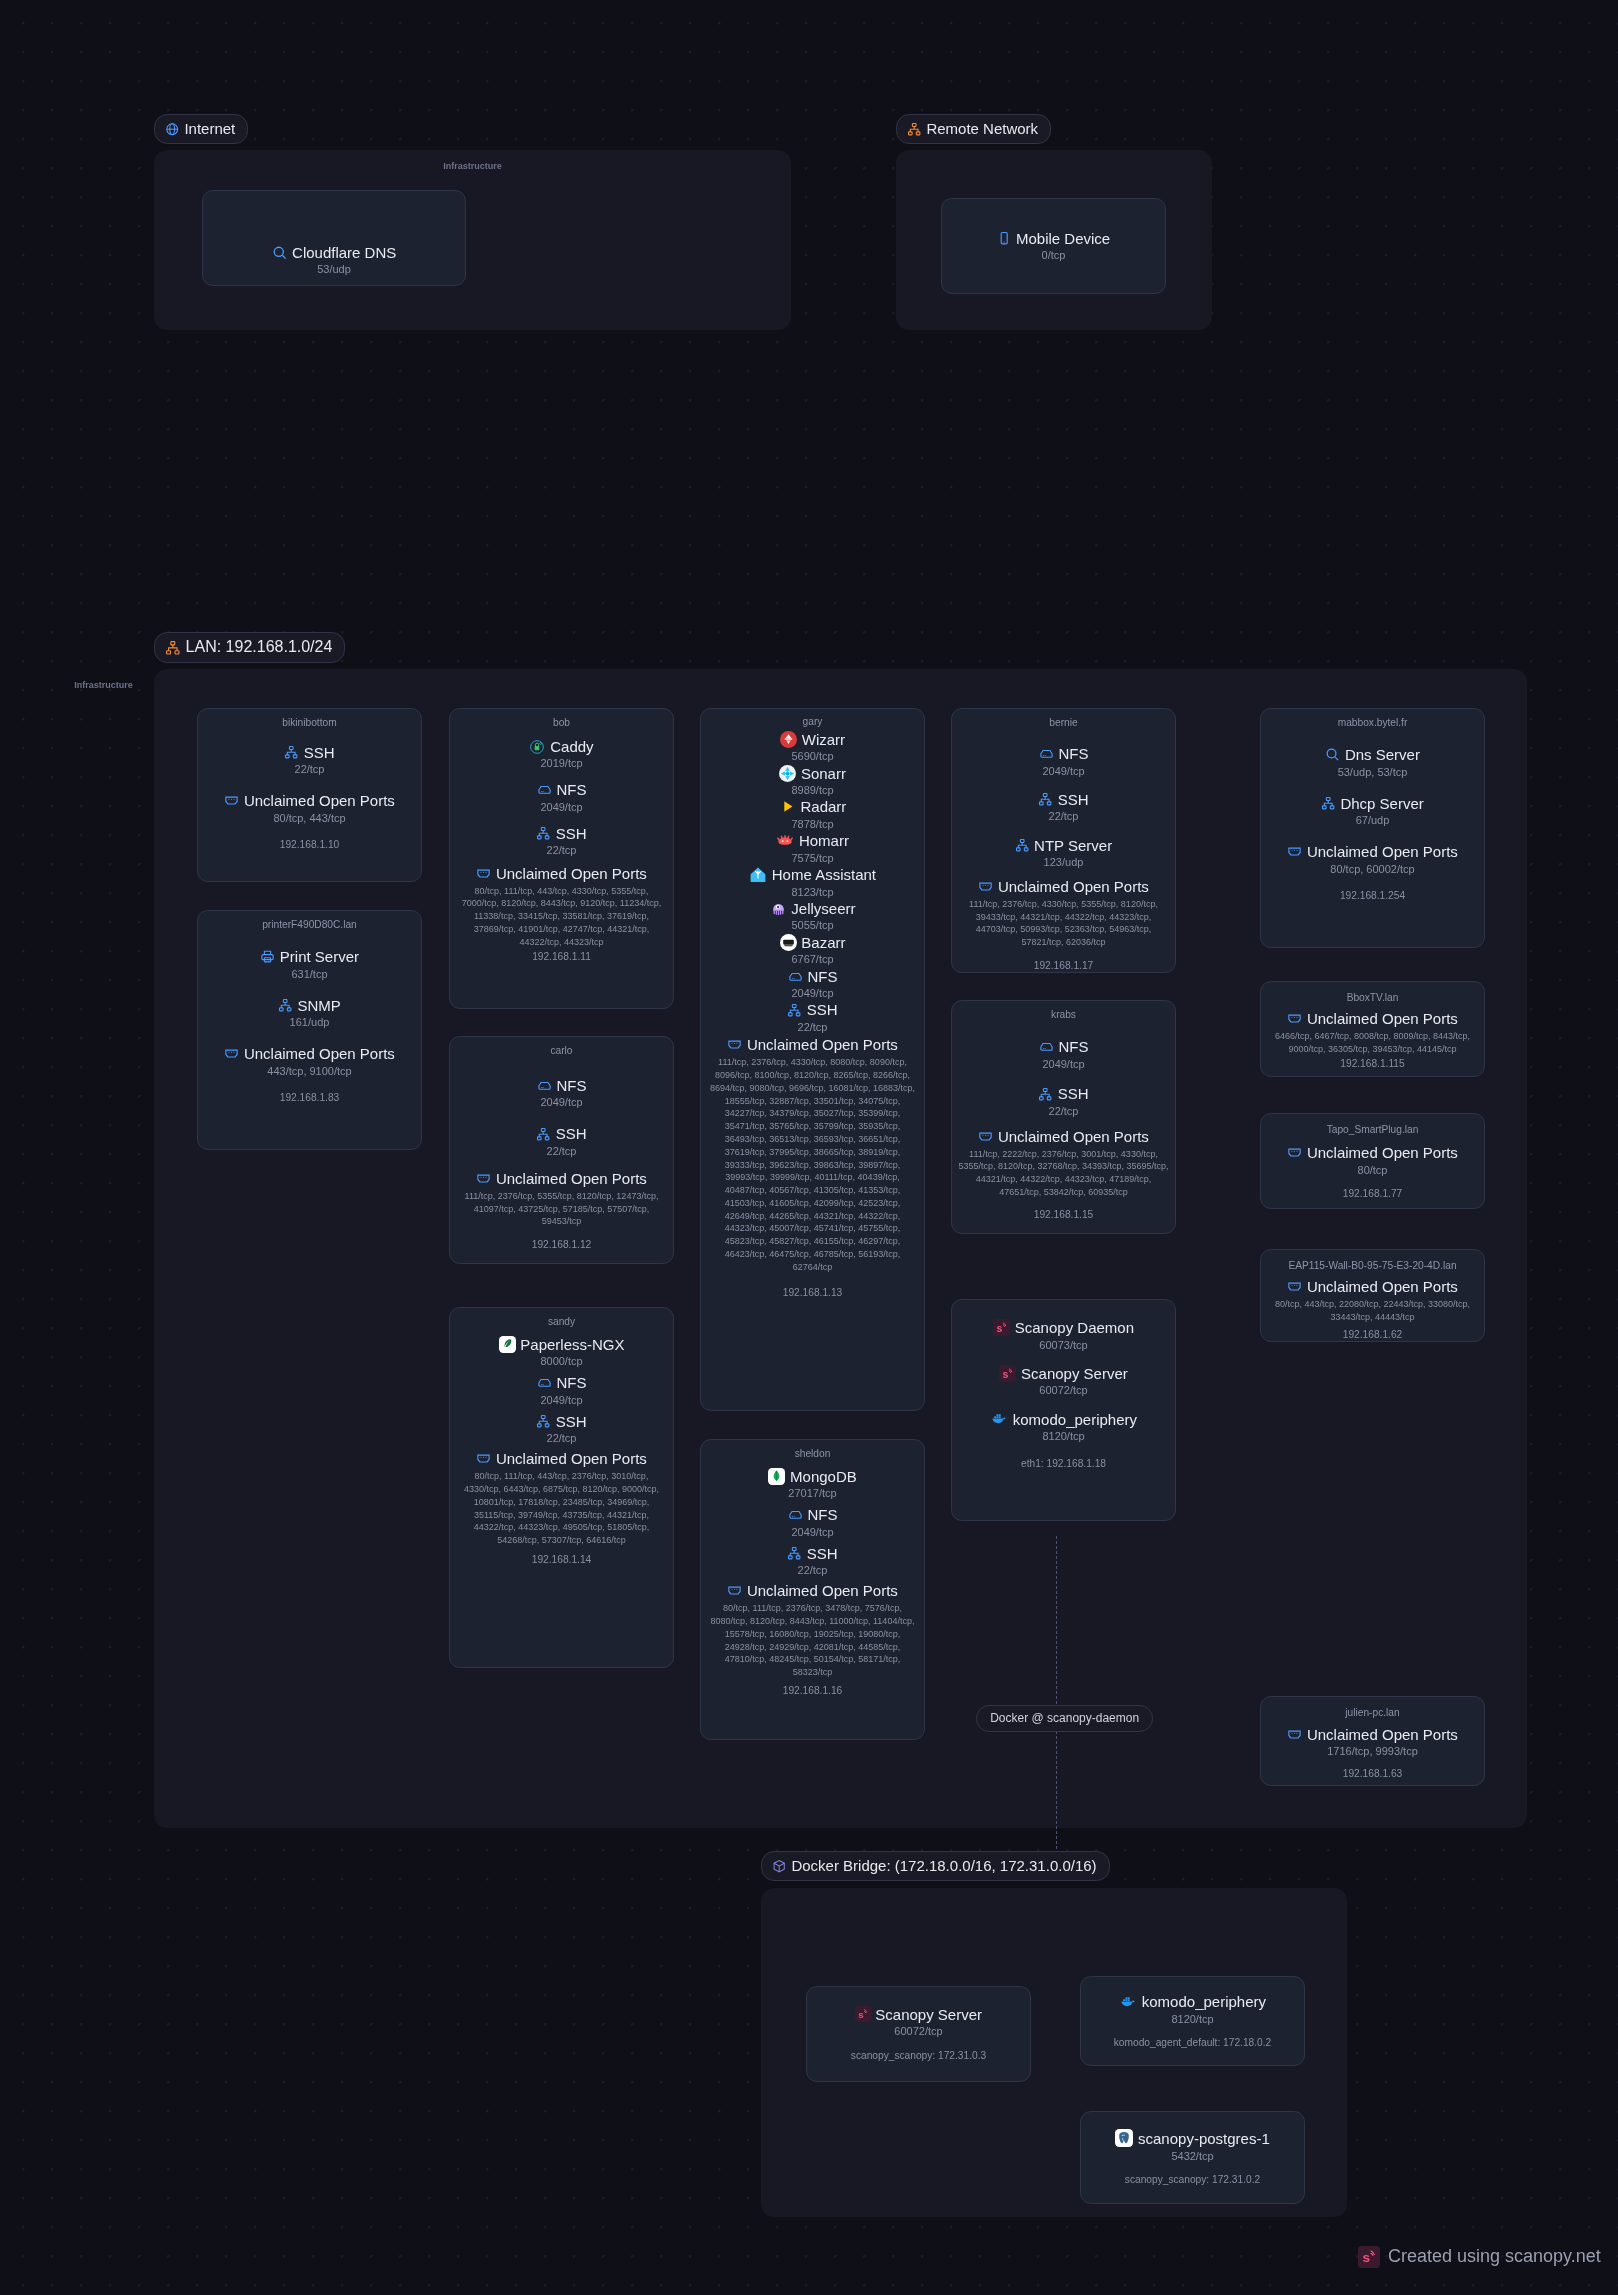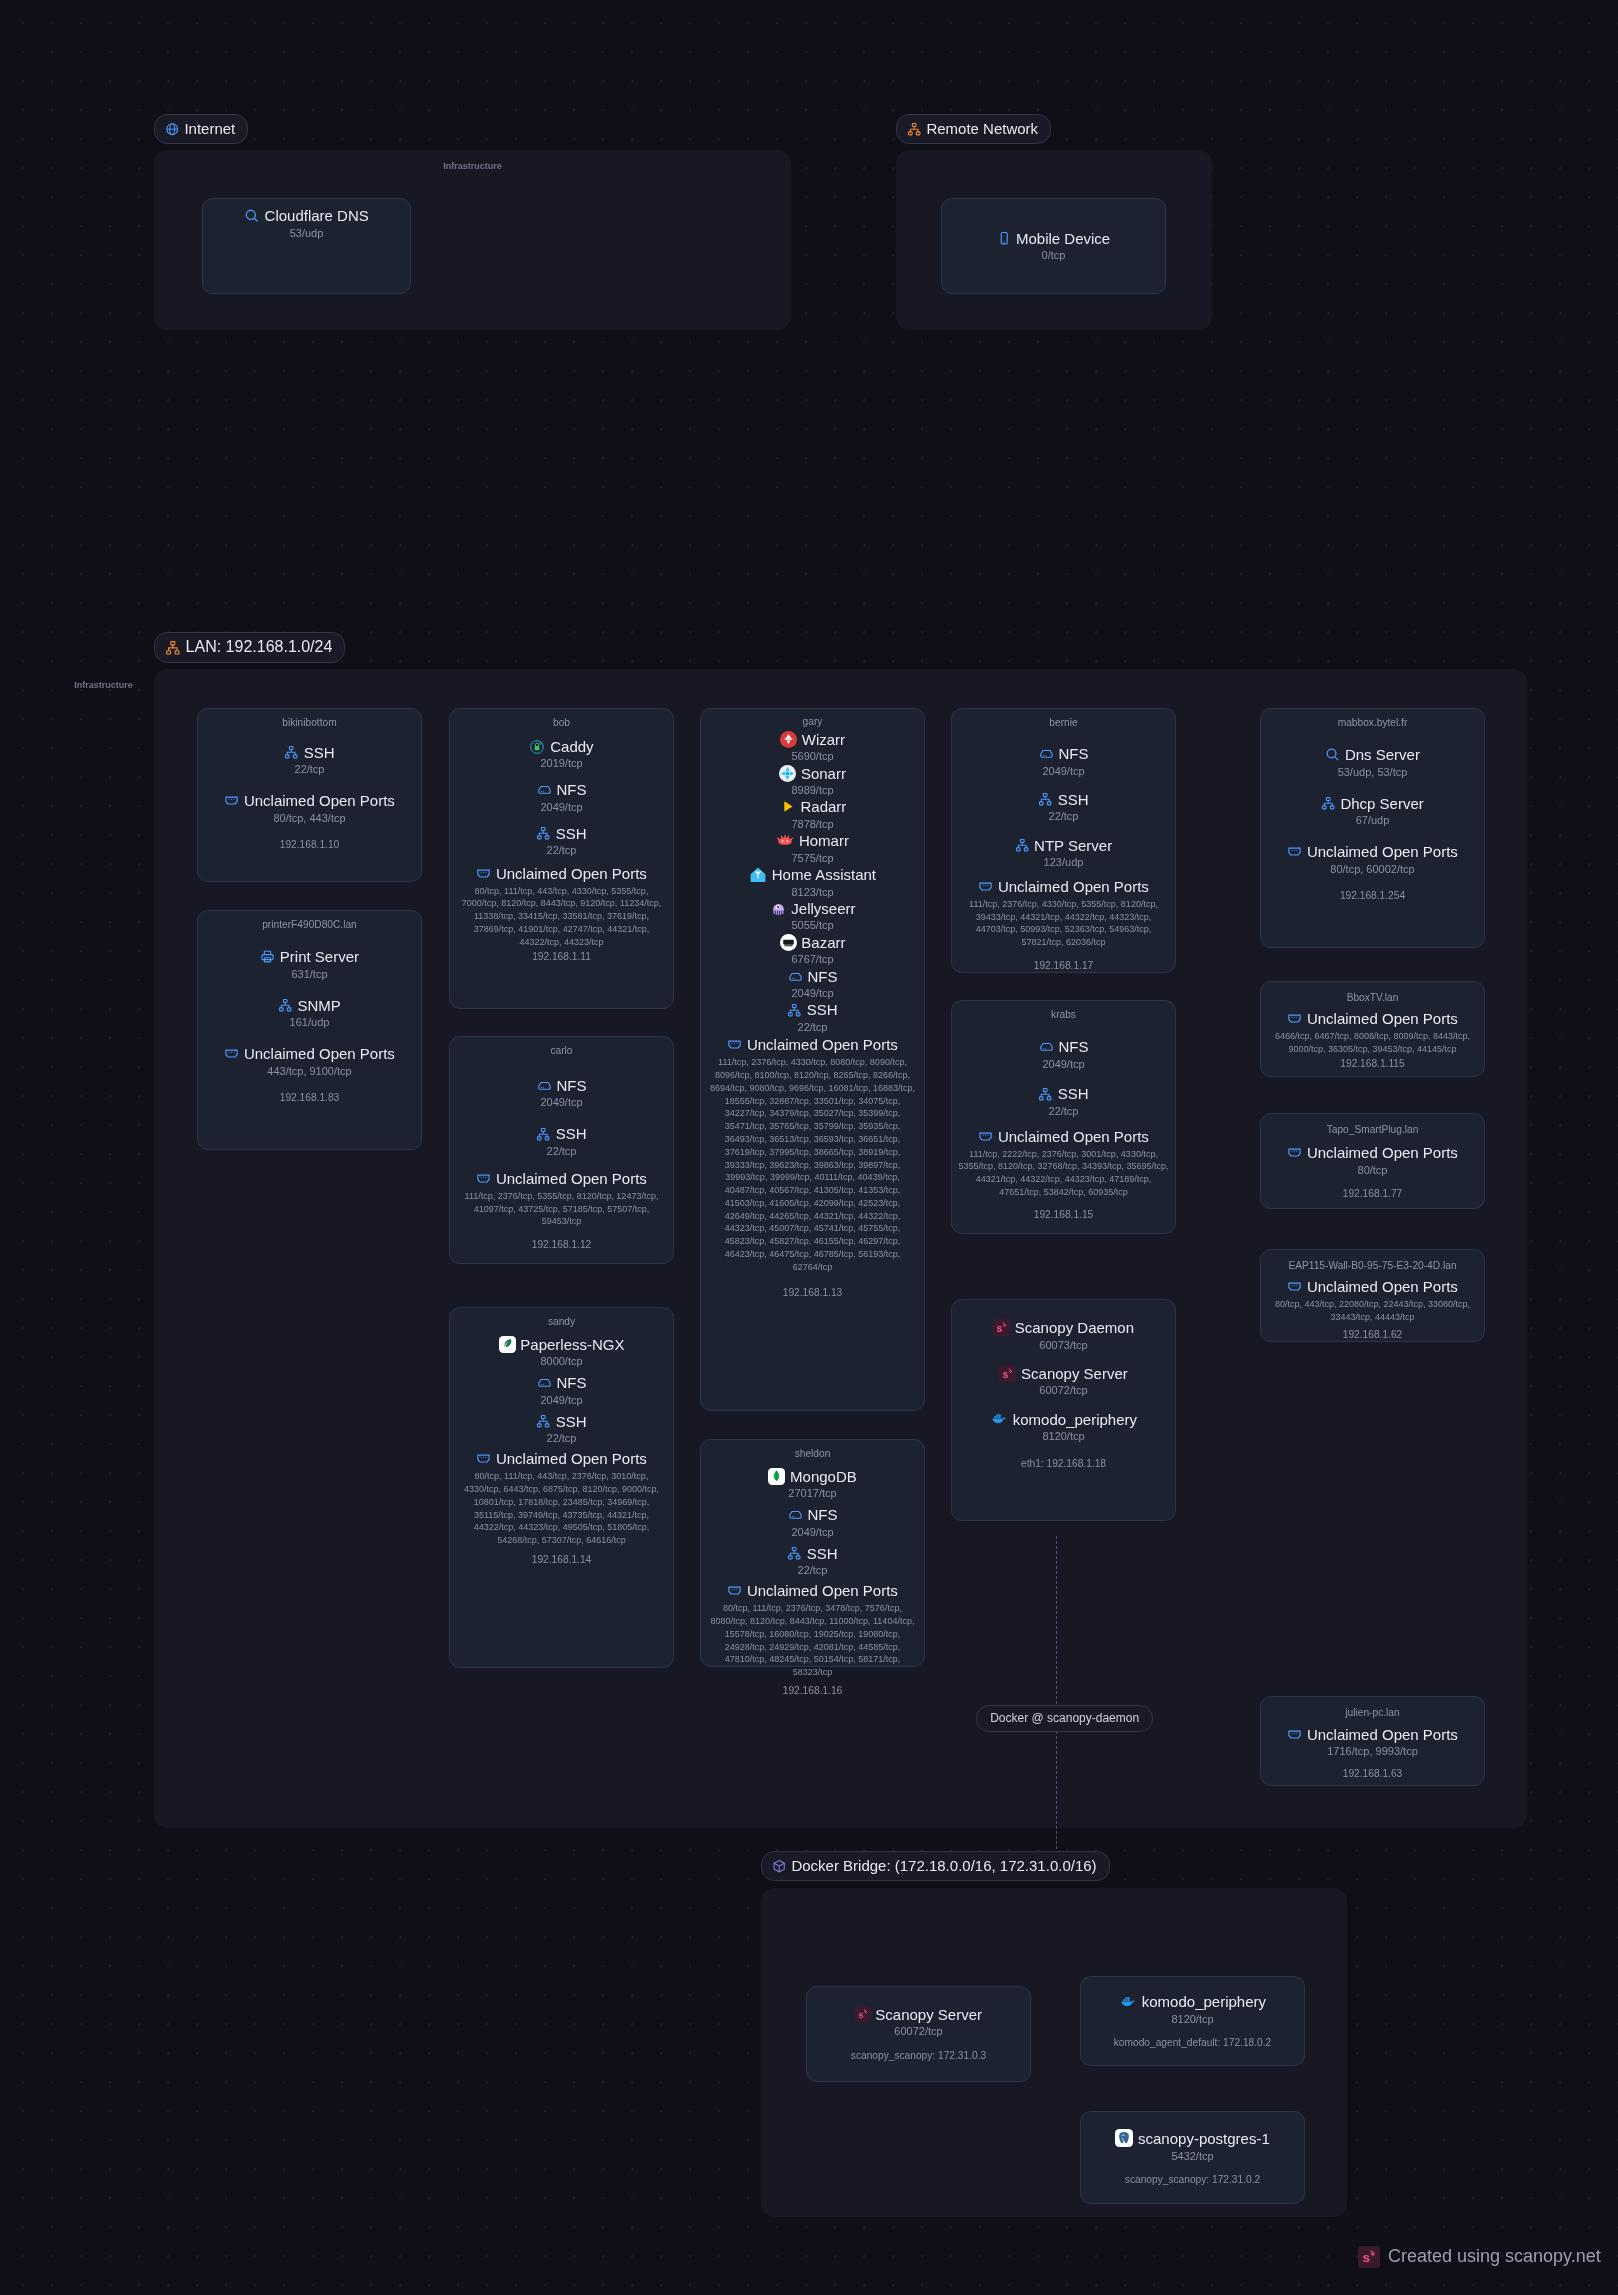--- a/index.html
+++ b/index.html
@@ -157,21 +157,21 @@
           <circle cx="12" cy="12" r="9"></circle>
             <ellipse cx="12" cy="12" rx="4" ry="9"></ellipse>
           <line x1="3" y1="12" x2="21" y2="12"></line>
         </svg>
       </span>
       <span>Internet</span>
     </div>
     <div class="zone-body" style="top:36px; width:637px; height:180px;"></div>
     <div class="zone-sub" style="top:47px;">Infrastructure</div>
 
-    <div class="node" style="left:48px; top:84px; width:209px; height:96px; justify-content:flex-start;">
+    <div class="node" style="left:48px; top:76px; width:264px; height:96px; justify-content:flex-end;">
       <div class="svc" style="margin-top:0;">
         <span class="ico">
           <svg width="15.6" height="15.6" viewBox="0 0 24 24" fill="none" stroke="#4c9aff" stroke-width="2">
             <circle cx="10.5" cy="10.5" r="7"></circle>
               <line x1="15.8" y1="15.8" x2="21" y2="21"></line>
           </svg>
         </span>
         <span class="svc-name">Cloudflare DNS</span>
       </div>
       <div class="svc-port">53/udp</div>
@@ -542,21 +542,21 @@
             <circle cx="12" cy="10" r="0.9" fill="#4c9aff" stroke="none"></circle>
             <circle cx="16" cy="10" r="0.9" fill="#4c9aff" stroke="none"></circle>
           </svg>
         </span>
         <span class="svc-name">Unclaimed Open Ports</span>
       </div>
       <div class="svc-ports-list">111/tcp, 2376/tcp, 4330/tcp, 8080/tcp, 8090/tcp, 8096/tcp, 8100/tcp, 8120/tcp, 8265/tcp, 8266/tcp, 8694/tcp, 9080/tcp, 9696/tcp, 16081/tcp, 16883/tcp, 18555/tcp, 32887/tcp, 33501/tcp, 34075/tcp, 34227/tcp, 34379/tcp, 35027/tcp, 35399/tcp, 35471/tcp, 35765/tcp, 35799/tcp, 35935/tcp, 36493/tcp, 36513/tcp, 36593/tcp, 36651/tcp, 37619/tcp, 37995/tcp, 38665/tcp, 38919/tcp, 39333/tcp, 39623/tcp, 39863/tcp, 39897/tcp, 39993/tcp, 39999/tcp, 40111/tcp, 40439/tcp, 40487/tcp, 40567/tcp, 41305/tcp, 41353/tcp, 41503/tcp, 41605/tcp, 42099/tcp, 42523/tcp, 42649/tcp, 44265/tcp, 44321/tcp, 44322/tcp, 44323/tcp, 45007/tcp, 45741/tcp, 45755/tcp, 45823/tcp, 45827/tcp, 46155/tcp, 46297/tcp, 46423/tcp, 46475/tcp, 46785/tcp, 56193/tcp, 62764/tcp</div>
       <div class="node-ip tight" style="margin-top:14px;">192.168.1.13</div>
     </div>
 
-    <div class="node" style="left:546px; top:807px; width:225px; height:228px;">
+    <div class="node" style="left:546px; top:807px; width:225px; height:301px;">
       <div class="node-host">sheldon</div>
       <div class="svc" style="margin-top:3.6px;">
         <span class="ico-img" style="width:17px;height:17px;background:#ffffff;border-radius:4.2px;">
           <svg width="17" height="17" viewBox="0 0 24 24">
             <path d="M12 3c2.5 3 4 5.6 4 8.6 0 3.2-1.8 5.3-4 6.4-2.2-1.1-4-3.2-4-6.4C8 8.6 9.5 6 12 3z" fill="#13aa52"></path>
             <path d="M12 4.5v14" stroke="#0b7c3c" stroke-width="0.9"></path>
           </svg>
         </span>
         <span class="svc-name">MongoDB</span>
       </div>

